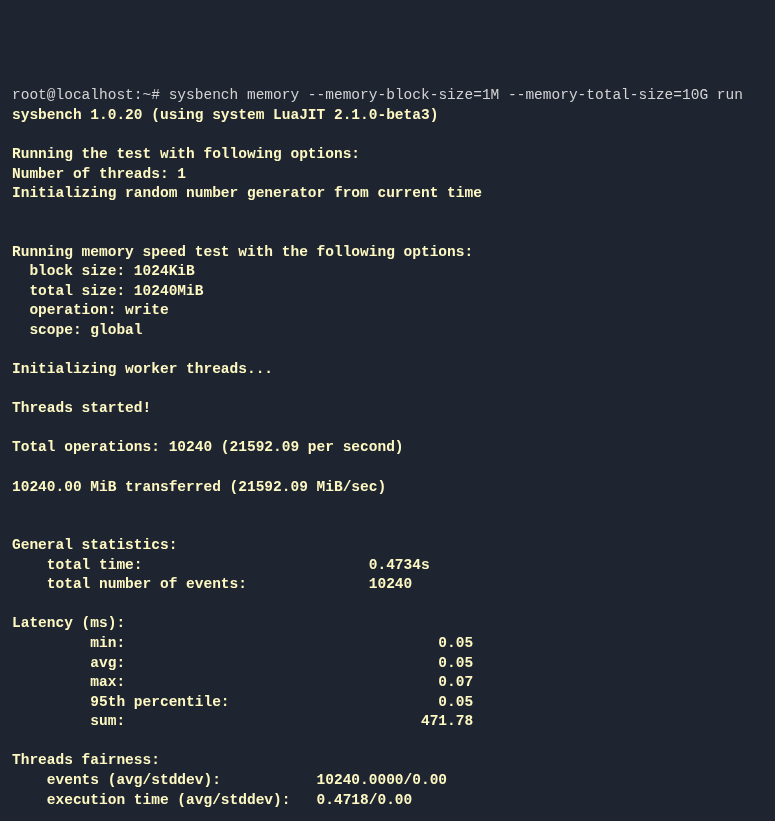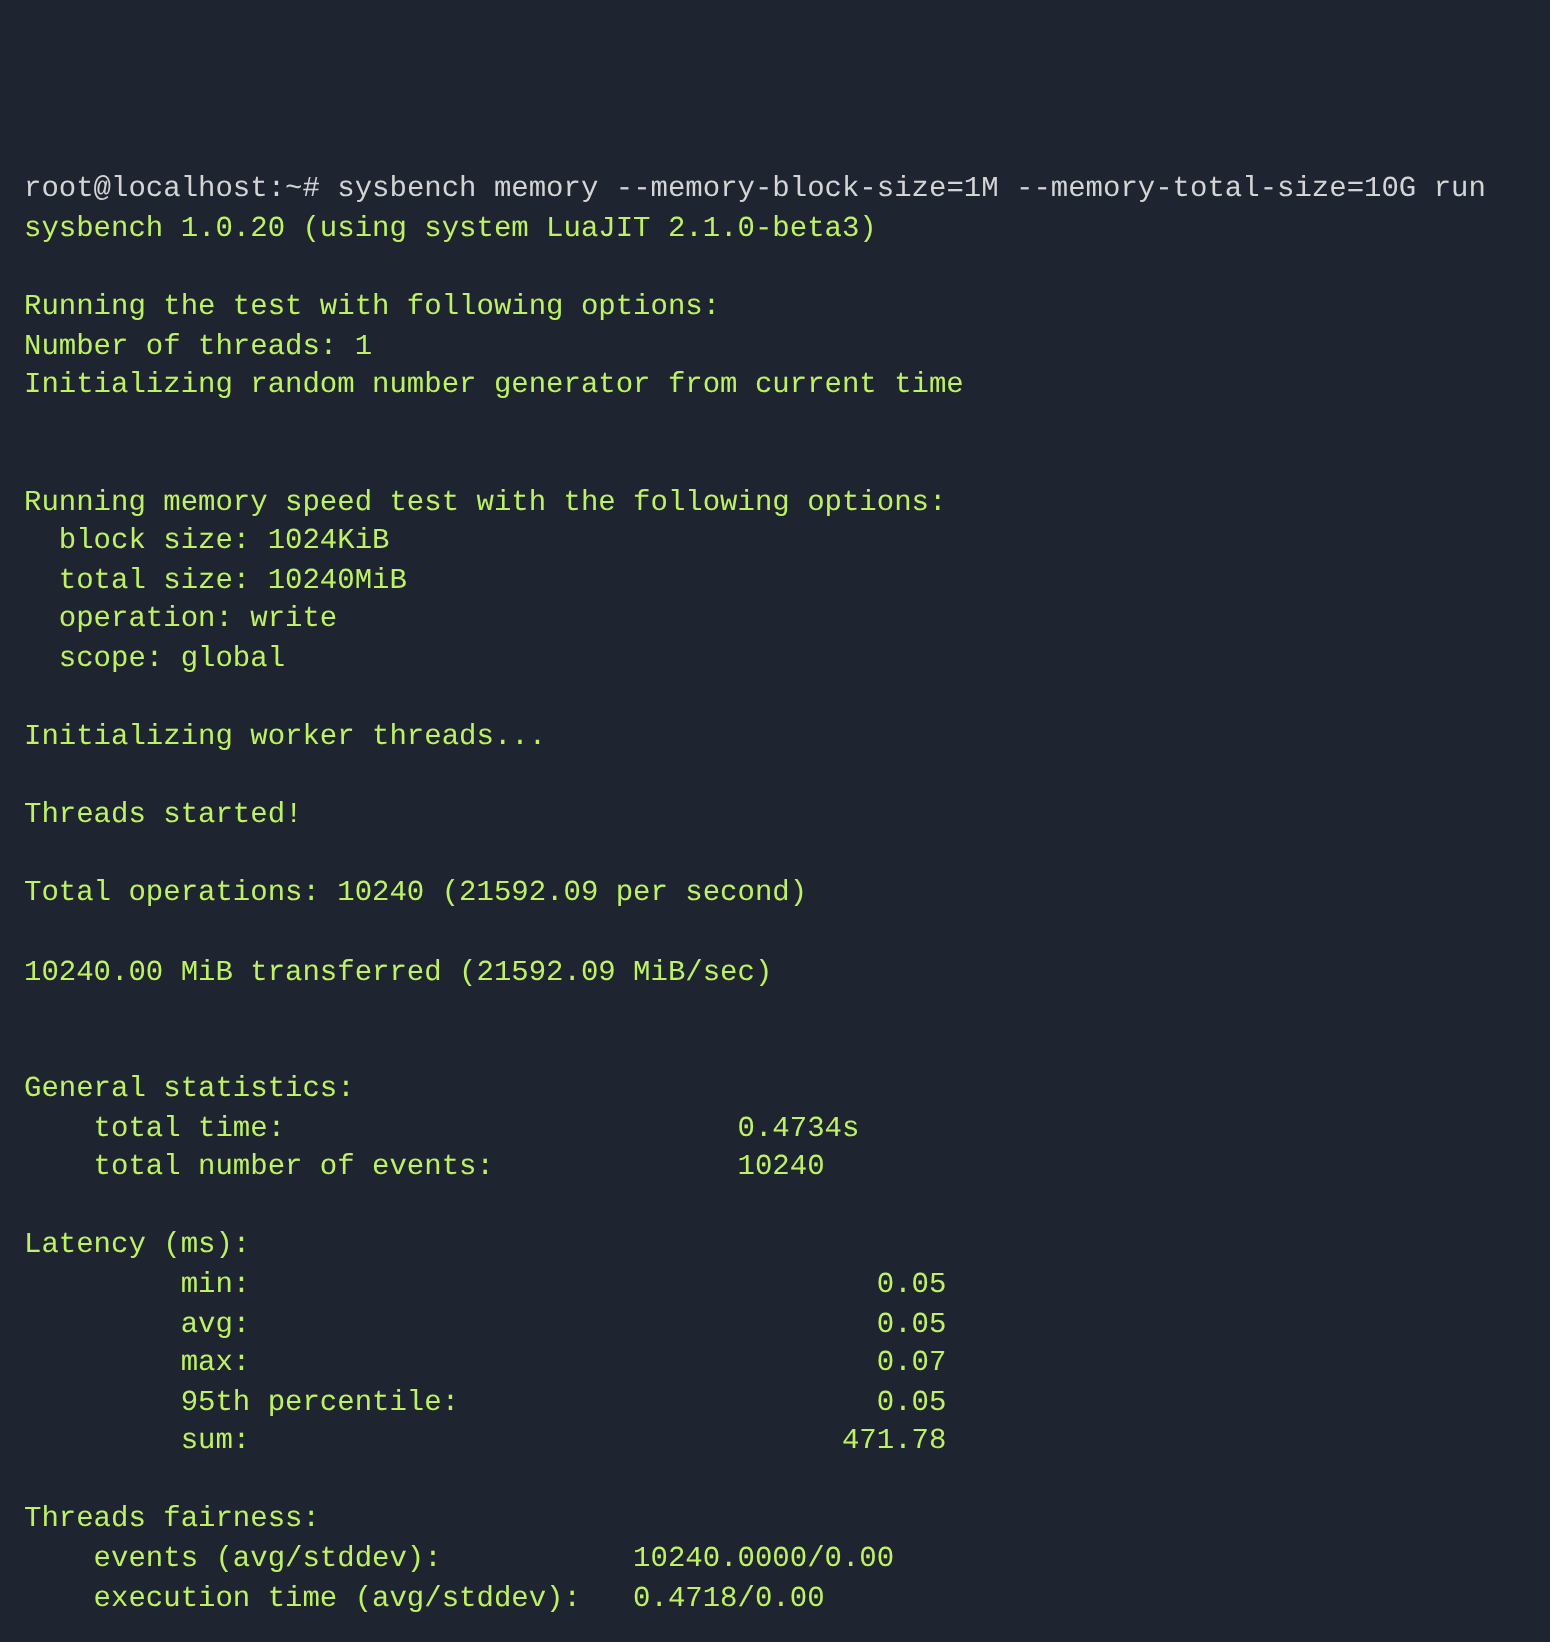--- a/index.html
+++ b/index.html
@@ -12,21 +12,22 @@
       color: #d4d4d4;
       font-family: 'Consolas', 'Monaco', 'Courier New', monospace;
       font-size: 14.5px;
       line-height: 1.35;
       padding: 8px 12px;
       width: 775px;
       height: 821px;
       white-space: pre;
     }
     .output {
-      color: #bef264;
+      color: #fef9c3;
+      font-weight: bold;
     }
     .line {
       display: block;
     }
   </style>
 </head>
 <body>
 
 
 

